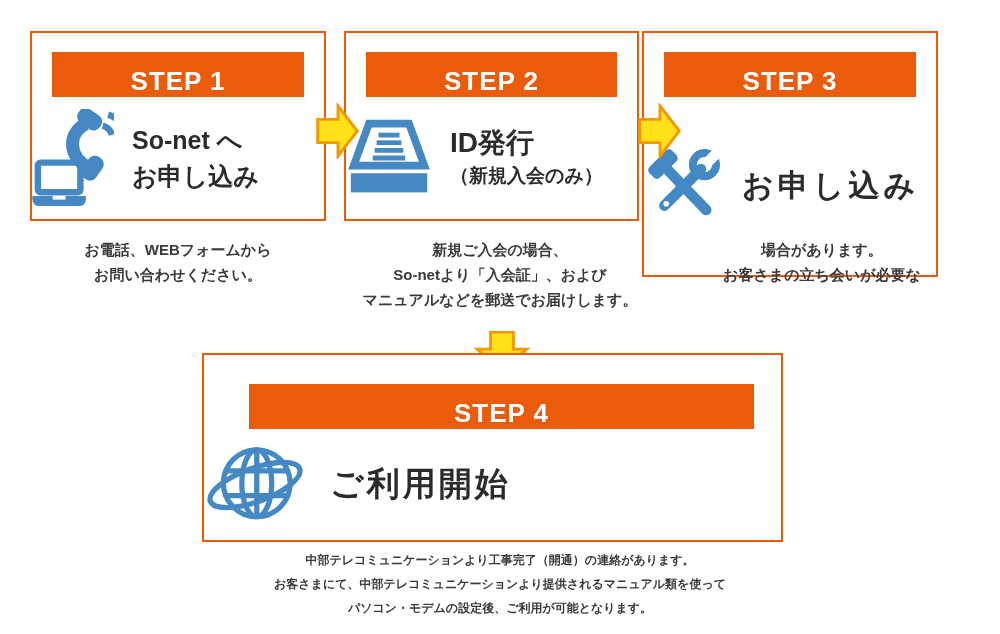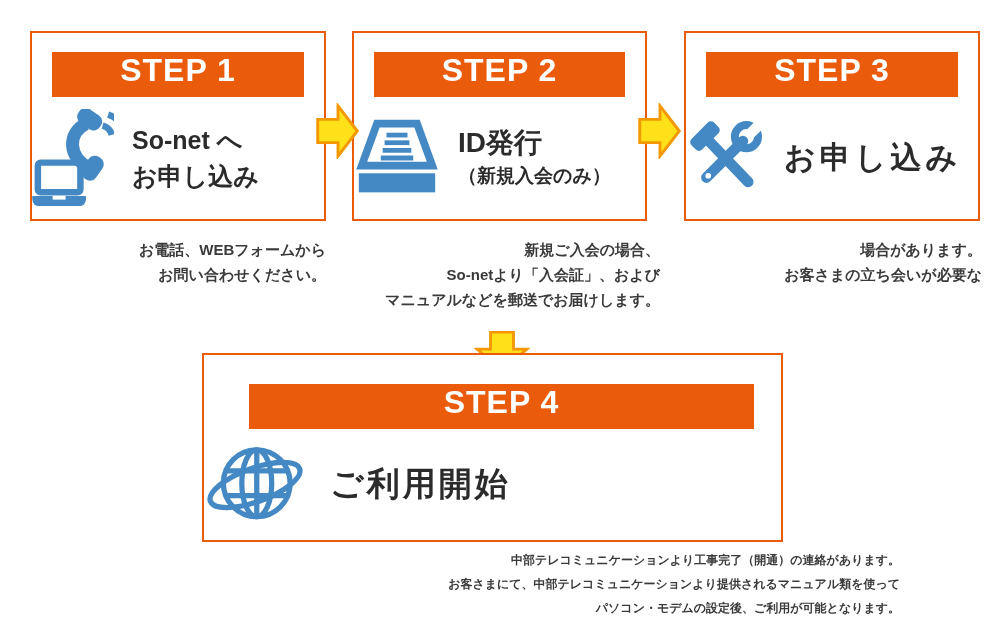--- a/index.html
+++ b/index.html
@@ -11,52 +11,52 @@
     background: #ffffff;
     font-family: "Liberation Sans", "DejaVu Sans", sans-serif;
     overflow: hidden;
   }
   .step-box {
     position: absolute;
     border: 2px solid #ea5b0c;
     background: #ffffff;
   }
   .b1 { left: 30px;  top: 31px;  width: 296px; height: 190px; }
-  .b2 { left: 352px; top: 31px;  width: 295px; height: 190px; }
-  .b3 { left: 684px; top: 31px;  width: 296px; height: 190px; }
+  .b2 { left: 344px; top: 31px;  width: 295px; height: 190px; }
+  .b3 { left: 642px; top: 31px;  width: 296px; height: 246px; }
   .b4 { left: 202px; top: 353px; width: 581px; height: 189px; }
   .step-bar {
     background: #ea5b0c;
     color: #ffffff;
     font-weight: bold;
-    font-size: 32px;
+    font-size: 26px;
     letter-spacing: 1px;
     height: 45px;
     margin: 19px 20px 0 20px;
     display: flex;
-    align-items: flex-start;
+    align-items: flex-end;
     justify-content: center;
   }
   .b4 .step-bar { margin: 29px 27px 0 45px; }
   .content {
     height: calc(100% - 64px);
     display: flex;
     align-items: center;
     gap: 18px;
   }
   .b4 .content { height: calc(100% - 74px); gap: 24px; }
   .title { font-weight: bold; color: #2b2b2b; }
   .t1 { font-size: 25px; line-height: 36px; }
   .t2-main { font-size: 28px; line-height: 32px; }
   .t2-sub  { font-size: 19px; line-height: 26px; margin-top: 4px; }
   .t3 { font-size: 31px; letter-spacing: 4px; }
   .t4 { font-size: 33px; letter-spacing: 3px; }
   .caption {
     position: absolute;
-    text-align: right;
+    text-align: center;
     color: #3a3a3a;
     font-size: 15px;
     line-height: 25px;
     font-weight: 600;
   }
   .c1 { left: 30px;  top: 237px; width: 296px; }
   .c2 { left: 340px; top: 237px; width: 320px; }
   .c3 { left: 662px; top: 237px; width: 320px; }
   .c4 { left: 100px; top: 548px; width: 800px; font-size: 12px; line-height: 24px; }
   .arrow { position: absolute; line-height: 0; }

